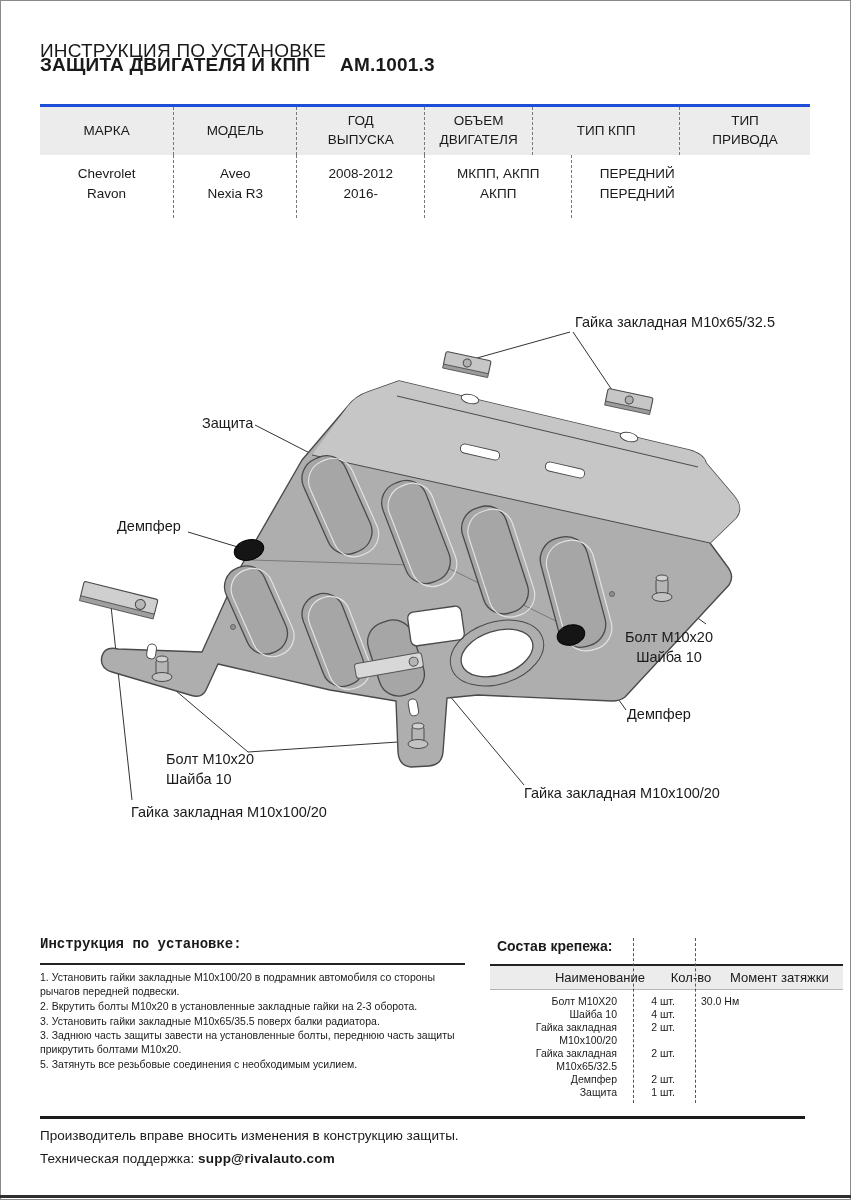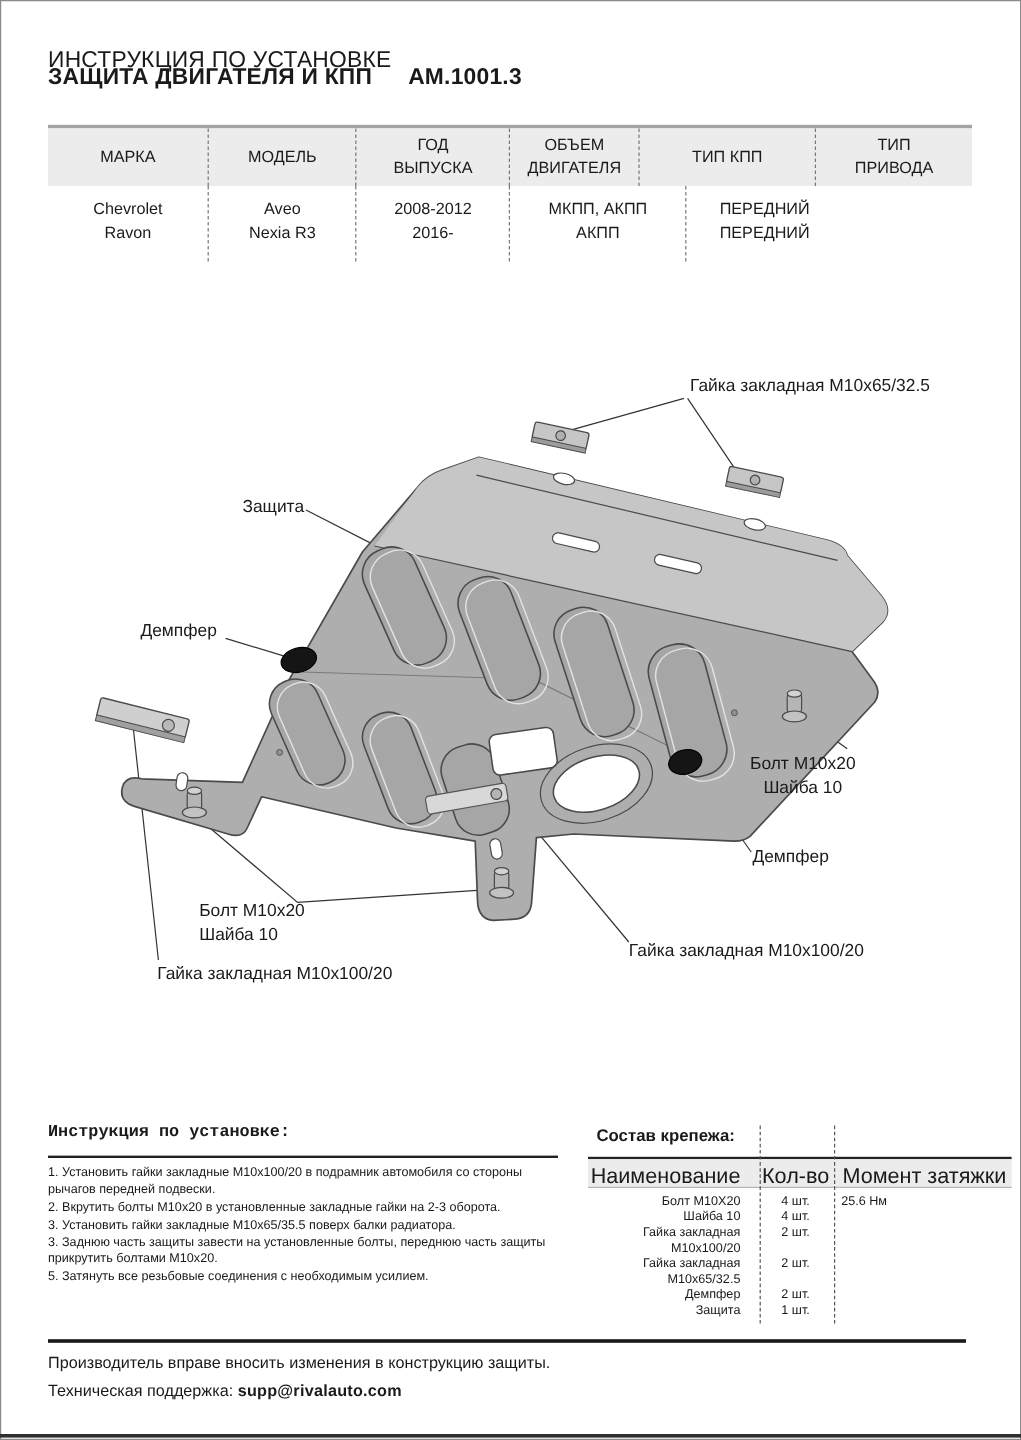--- a/index.html
+++ b/index.html
@@ -8,21 +8,21 @@
     font-family:"Liberation Sans",sans-serif;color:#1a1a1a;
     margin:0 auto;overflow:hidden;
     box-shadow:inset 0 0 0 1px #8a8a8a;
   }
   .abs{position:absolute;}
   
   .subtitle{left:40px;top:40px;font-size:19px;letter-spacing:.2px;}
   .titleline{left:40px;top:54px;font-size:19px;font-weight:bold;letter-spacing:.2px;}
   .titleline .code{margin-left:30px;}
   
-  .vt{left:40px;top:104px;width:770px;border-top:3px solid #a3a3a3;}
+  .vt{left:40px;top:104px;width:770px;border-top:3px solid #1d4ed8;}
   .vt-row{display:flex;}
   .vt-head{background:#ececec;}
   .vt-cell{box-sizing:border-box;text-align:center;white-space:pre-line;font-size:13.5px;line-height:1.4;}
   .vt-cell+.vt-cell{border-left:1px dashed #777;}
   .vt-head .vt-cell{display:flex;align-items:center;justify-content:center;min-height:48px;padding:2px 2px;}
   .vt-data .vt-cell{padding:9px 2px 15px;line-height:1.45;}
   .c0{width:17.3%;} .c1{width:16%;} .c2{width:16.6%;} .c3{width:14%;} .c4{width:19.1%;} .c5{width:17%;}
   
   .diagram-svg{left:0;top:295px;}
   .dlabel{font-size:14.5px;white-space:pre-line;line-height:1.38;}
@@ -32,21 +32,21 @@
   .inst-rule{left:40px;top:963px;width:425px;height:2px;background:#222;}
   .inst-list{left:40px;top:971px;width:434px;font-size:10.5px;line-height:1.32;}
   .inst-list div{margin-bottom:1px;}
   
   .parts{left:490px;top:938px;width:353px;}
   .parts-heading{left:7px;top:0;font-size:14px;font-weight:bold;}
   .parts-rule{left:0;top:26px;width:100%;height:2px;background:#222;}
   .parts-headband{left:0;top:28px;width:100%;height:23px;background:#ececec;border-bottom:1px solid #b5b5b5;}
   .parts-dash{top:0;height:165px;border-left:1px dashed #555;}
   .pd1{left:143px;} .pd2{left:205px;}
-  .ph{font-size:18px;top:32px;}
+  .ph{font-size:13px;top:32px;padding-left:28px;}
   .ph-name{left:0;width:127px;text-align:right;}
   .ph-qty{left:144px;width:58px;text-align:center;}
   .ph-torque{left:212px;}
   .parts-rows{left:0;top:57px;width:100%;font-size:10.5px;}
   .prow{display:flex;align-items:flex-start;line-height:13px;}
   .p-name{width:127px;text-align:right;white-space:pre-line;}
   .p-qty{width:58px;margin-left:17px;text-align:center;}
   .p-torque{margin-left:9px;}
   
   .foot-rule{left:40px;top:1116px;width:765px;height:3px;background:#1a1a1a;}
@@ -246,21 +246,21 @@
     <div class="abs parts-headband"></div>
     <div class="abs parts-dash pd1"></div>
     <div class="abs parts-dash pd2"></div>
     <div class="abs ph ph-name">Наименование</div>
     <div class="abs ph ph-qty">Кол-во</div>
     <div class="abs ph ph-torque">Момент затяжки</div>
     <div class="abs parts-rows">
       <div class="prow">
           <div class="p-name">Болт М10Х20</div>
           <div class="p-qty">4 шт.</div>
-          <div class="p-torque">25.6 Нм</div>
+          <div class="p-torque">30.0 Нм</div>
         </div>
       <div class="prow">
           <div class="p-name">Шайба 10</div>
           <div class="p-qty">4 шт.</div>
           <div class="p-torque"></div>
         </div>
       <div class="prow">
           <div class="p-name">Гайка закладная
 М10х100/20</div>
           <div class="p-qty">2 шт.</div>

